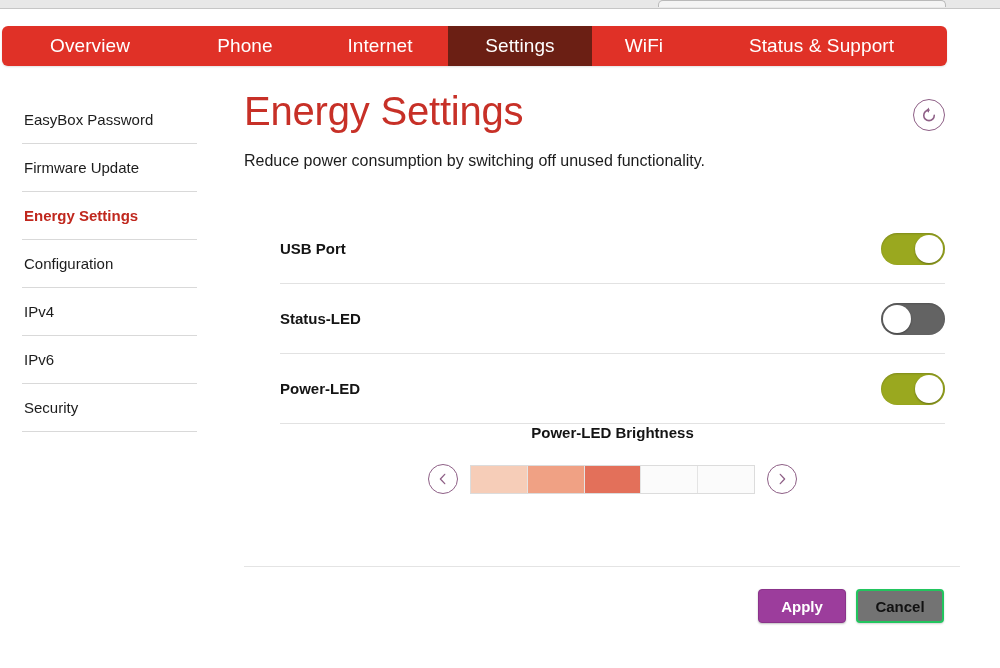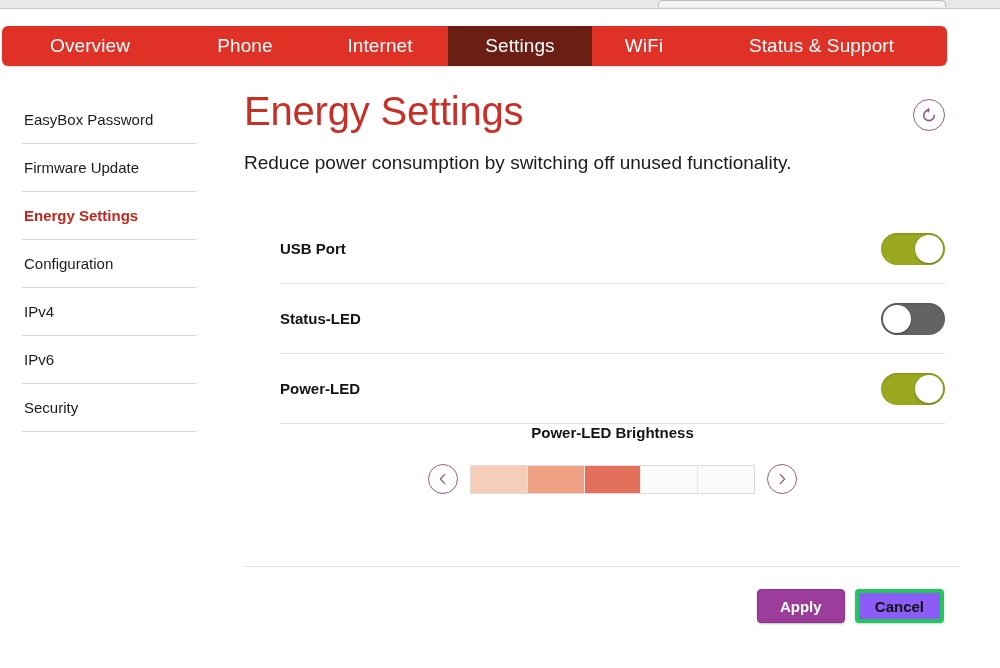--- a/index.html
+++ b/index.html
@@ -99,21 +99,21 @@
   }
   .page-title {
     font-size: 40px;
     color: #c73027;
     font-weight: normal;
     margin: 0;
     line-height: 1.15;
     letter-spacing: -0.2px;
   }
   .page-sub {
-    font-size: 19px;
+    font-size: 16px;
     color: #1c1c1c;
     margin: 18px 0 0 0;
   }
 
   .reload-btn {
     position: absolute;
     top: 99px;
     left: 913px;
     width: 32px;
     height: 32px;
@@ -238,23 +238,23 @@
     box-sizing: border-box;
     padding: 1px 16px;
   }
   .btn-apply {
     background: #9c3d9c;
     color: #ffffff;
     border: 1px solid #8a338a;
     box-shadow: 0 1px 2px rgba(0,0,0,0.25);
   }
   .btn-cancel {
-    background: #8b5cf6;
+    background: #737373;
     color: #111111;
-    border: 4px solid #22c55e;
+    border: 2px solid #22c55e;
     box-shadow: 0 1px 2px rgba(0,0,0,0.18);
   }
 </style>
 </head>
 <body>
 
 <div class="browser-chrome">
   <div class="browser-chrome-tab"></div>
 </div>
 

